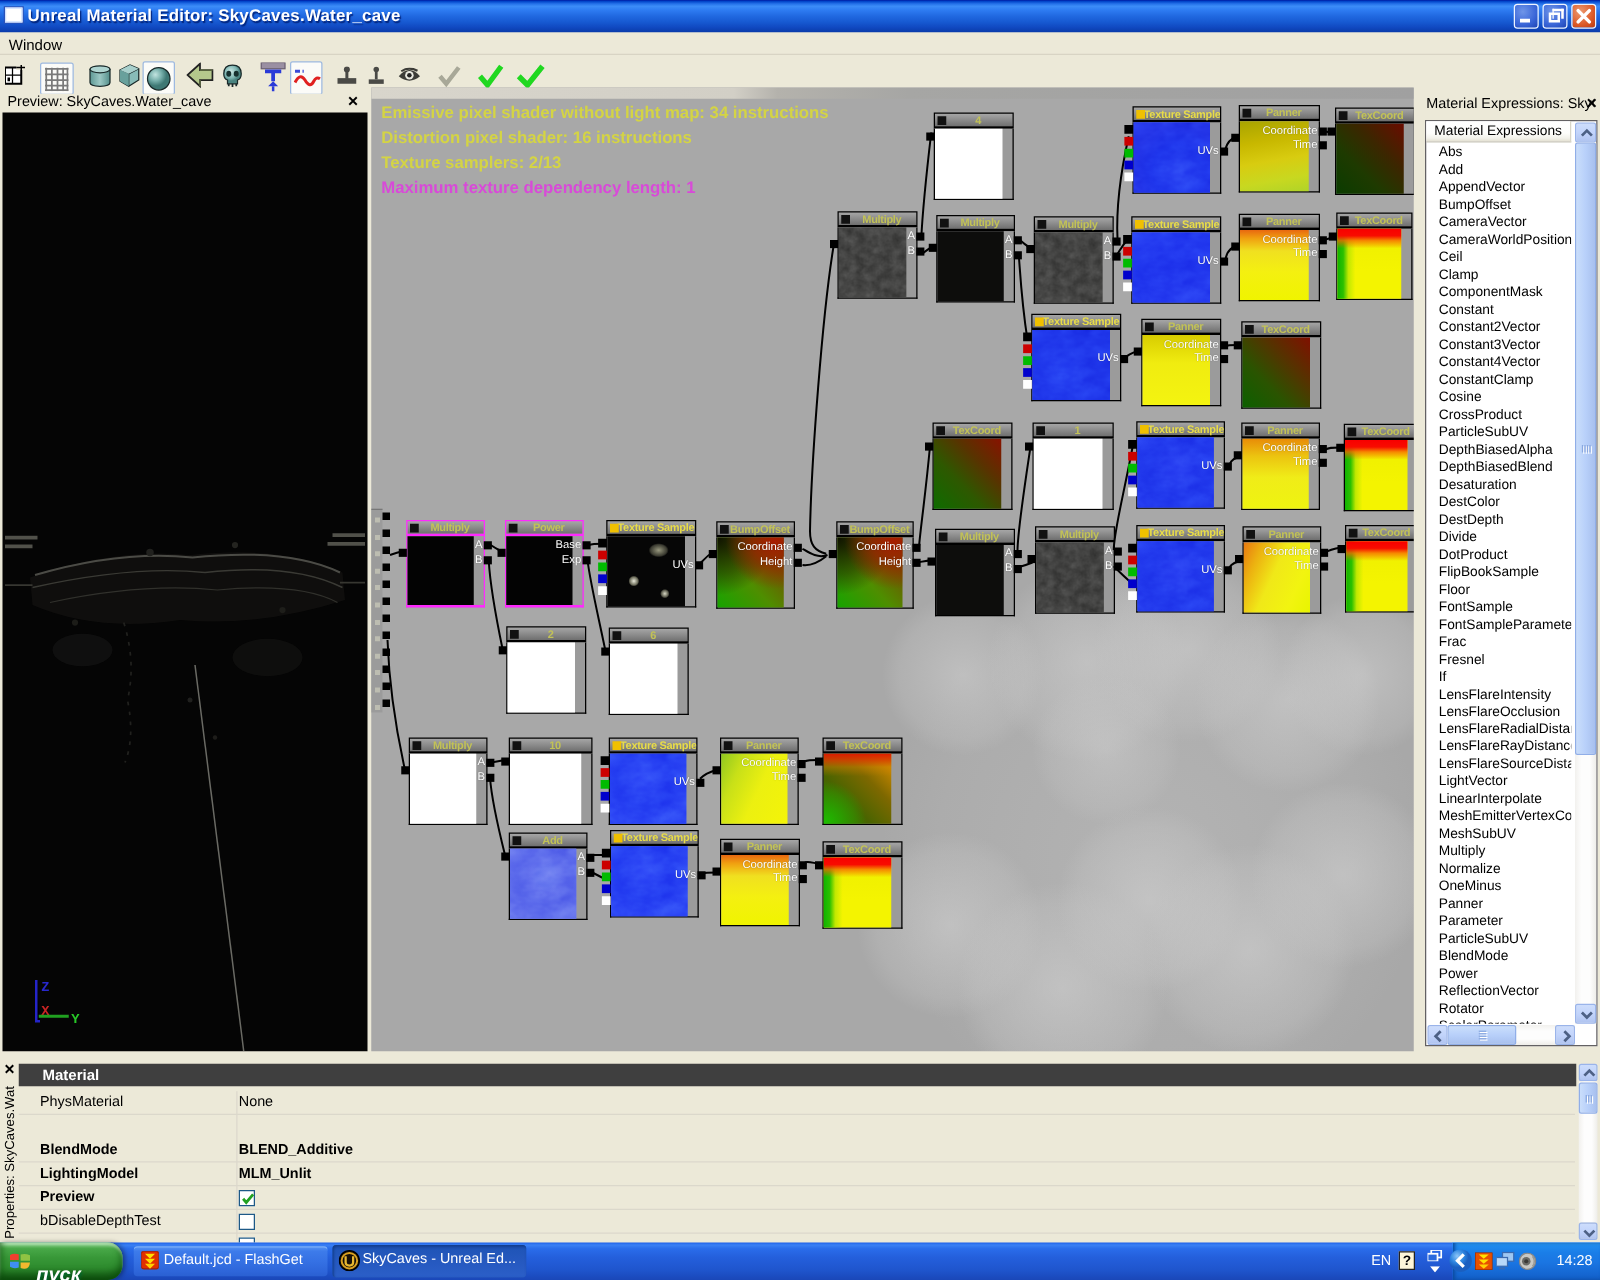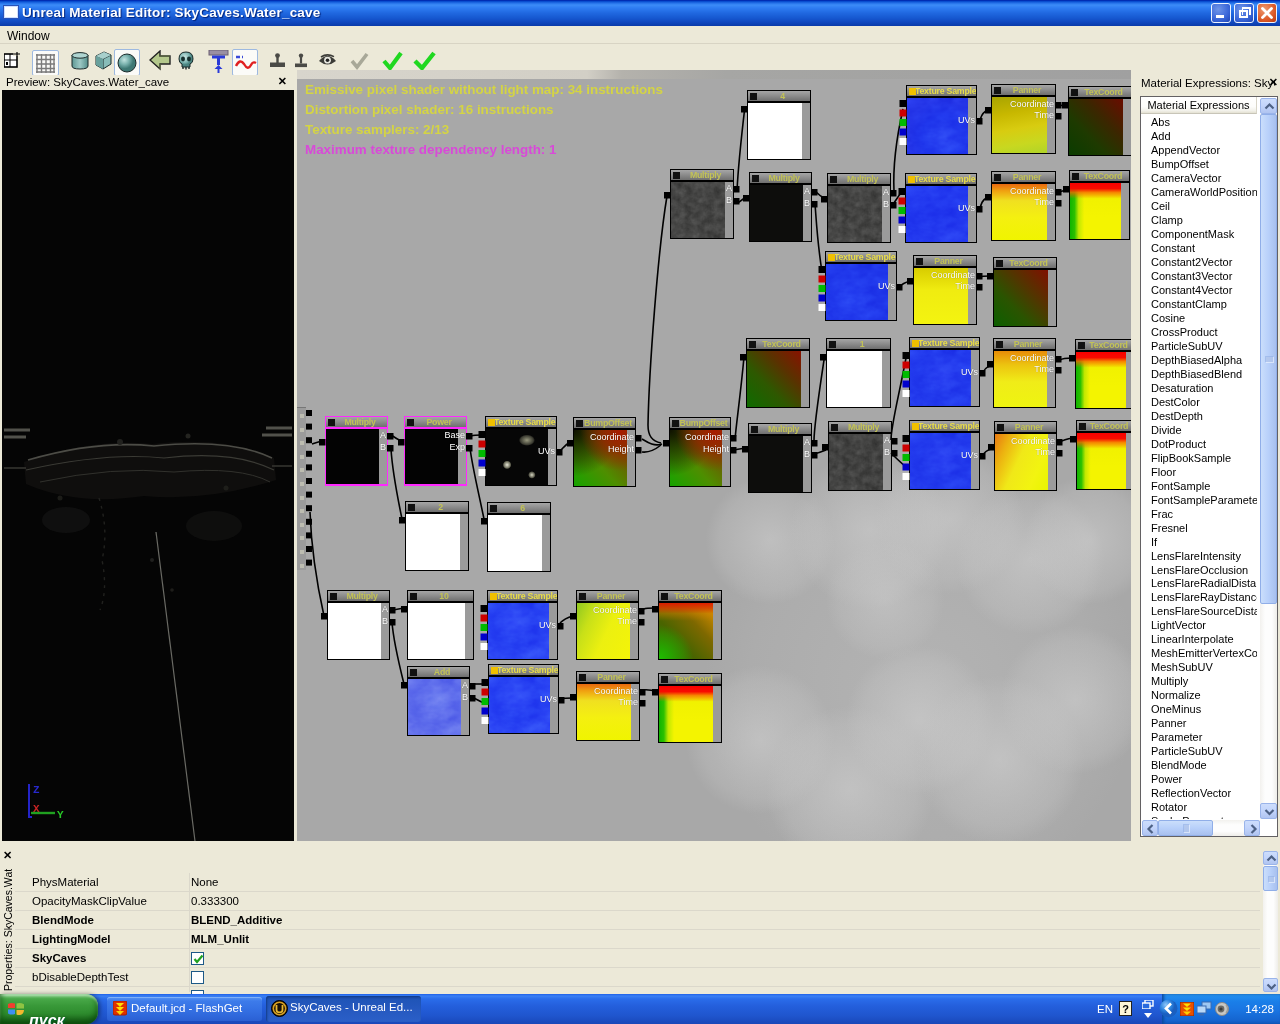--- a/index.html
+++ b/index.html
@@ -1025,39 +1025,36 @@
         <svg width="16" height="16" viewBox="0 0 16 16">
           <path d="M6.5 4 L10.5 8 L6.5 12" stroke="#4d6185" stroke-width="2.2" fill="none"></path>
         </svg>
       </div>
   </div>
 </div>
 
 <div id="props" class="abs">
   <b style="position:absolute;left:3px;top:4px;font-size:11px">✕</b>
   <div id="pvert">Properties: SkyCaves.Wat</div>
+  <div id="matbar"><span>Material</span></div>
   <div style="position:absolute;left:189px;top:28px;width:1px;height:119px;background:#dbd8cb"></div>
   <div class="prow" style="top:28px">
       <span class="pn">PhysMaterial</span>
       <span class="pv">None</span>
     </div>
-  <div class="prow" style="top:47px">
-      <span class="pn">OpacityMaskClipValue</span>
-      <span class="pv">0.333300</span>
-    </div>
   <div class="prow bold" style="top:85px">
       <span class="pn">LightingModel</span>
       <span class="pv">MLM_Unlit</span>
     </div>
   <div class="prow bold" style="top:66px">
       <span class="pn">BlendMode</span>
       <span class="pv">BLEND_Additive</span>
     </div>
   <div class="prow bold" style="top:104px">
-      <span class="pn">SkyCaves</span>
+      <span class="pn">Preview</span>
     <span class="cb">
         <svg width="13" height="13" viewBox="0 0 13 13">
           <path d="M2.5 6 L5 9 L10.5 2.5" stroke="#21a121" stroke-width="2.2" fill="none"></path>
         </svg>
       </span>
     </div>
   <div class="prow" style="top:123px">
       <span class="pn">bDisableDepthTest</span>
       <span class="cb"></span>
     </div>

